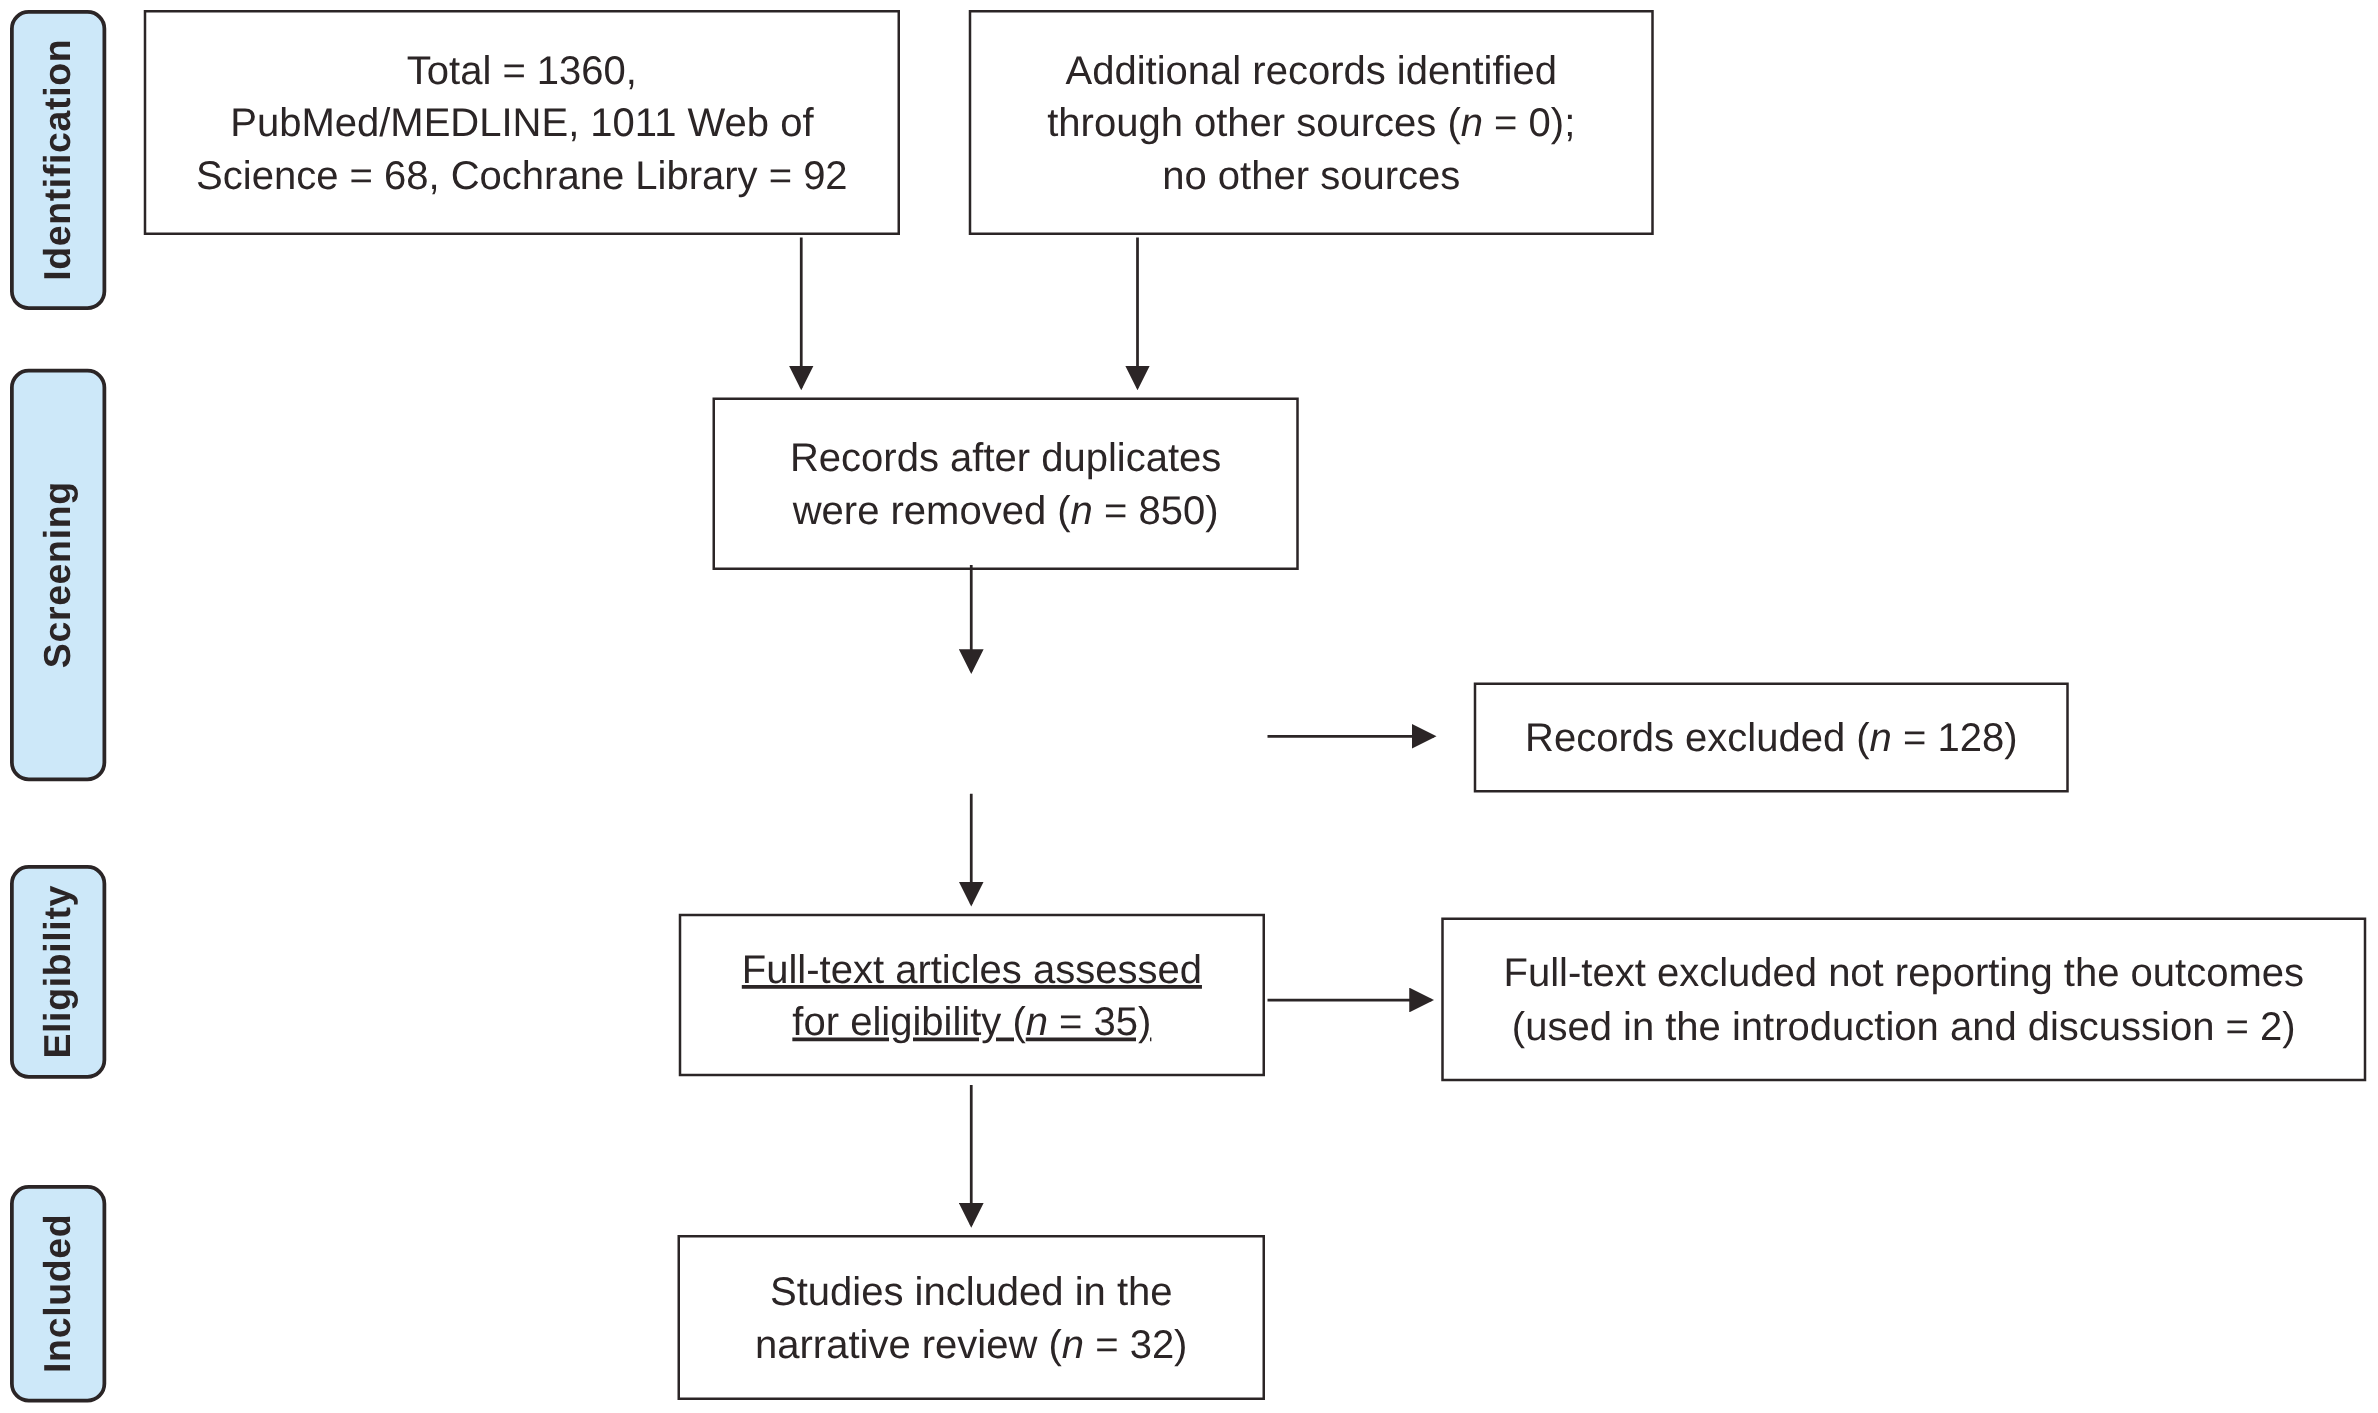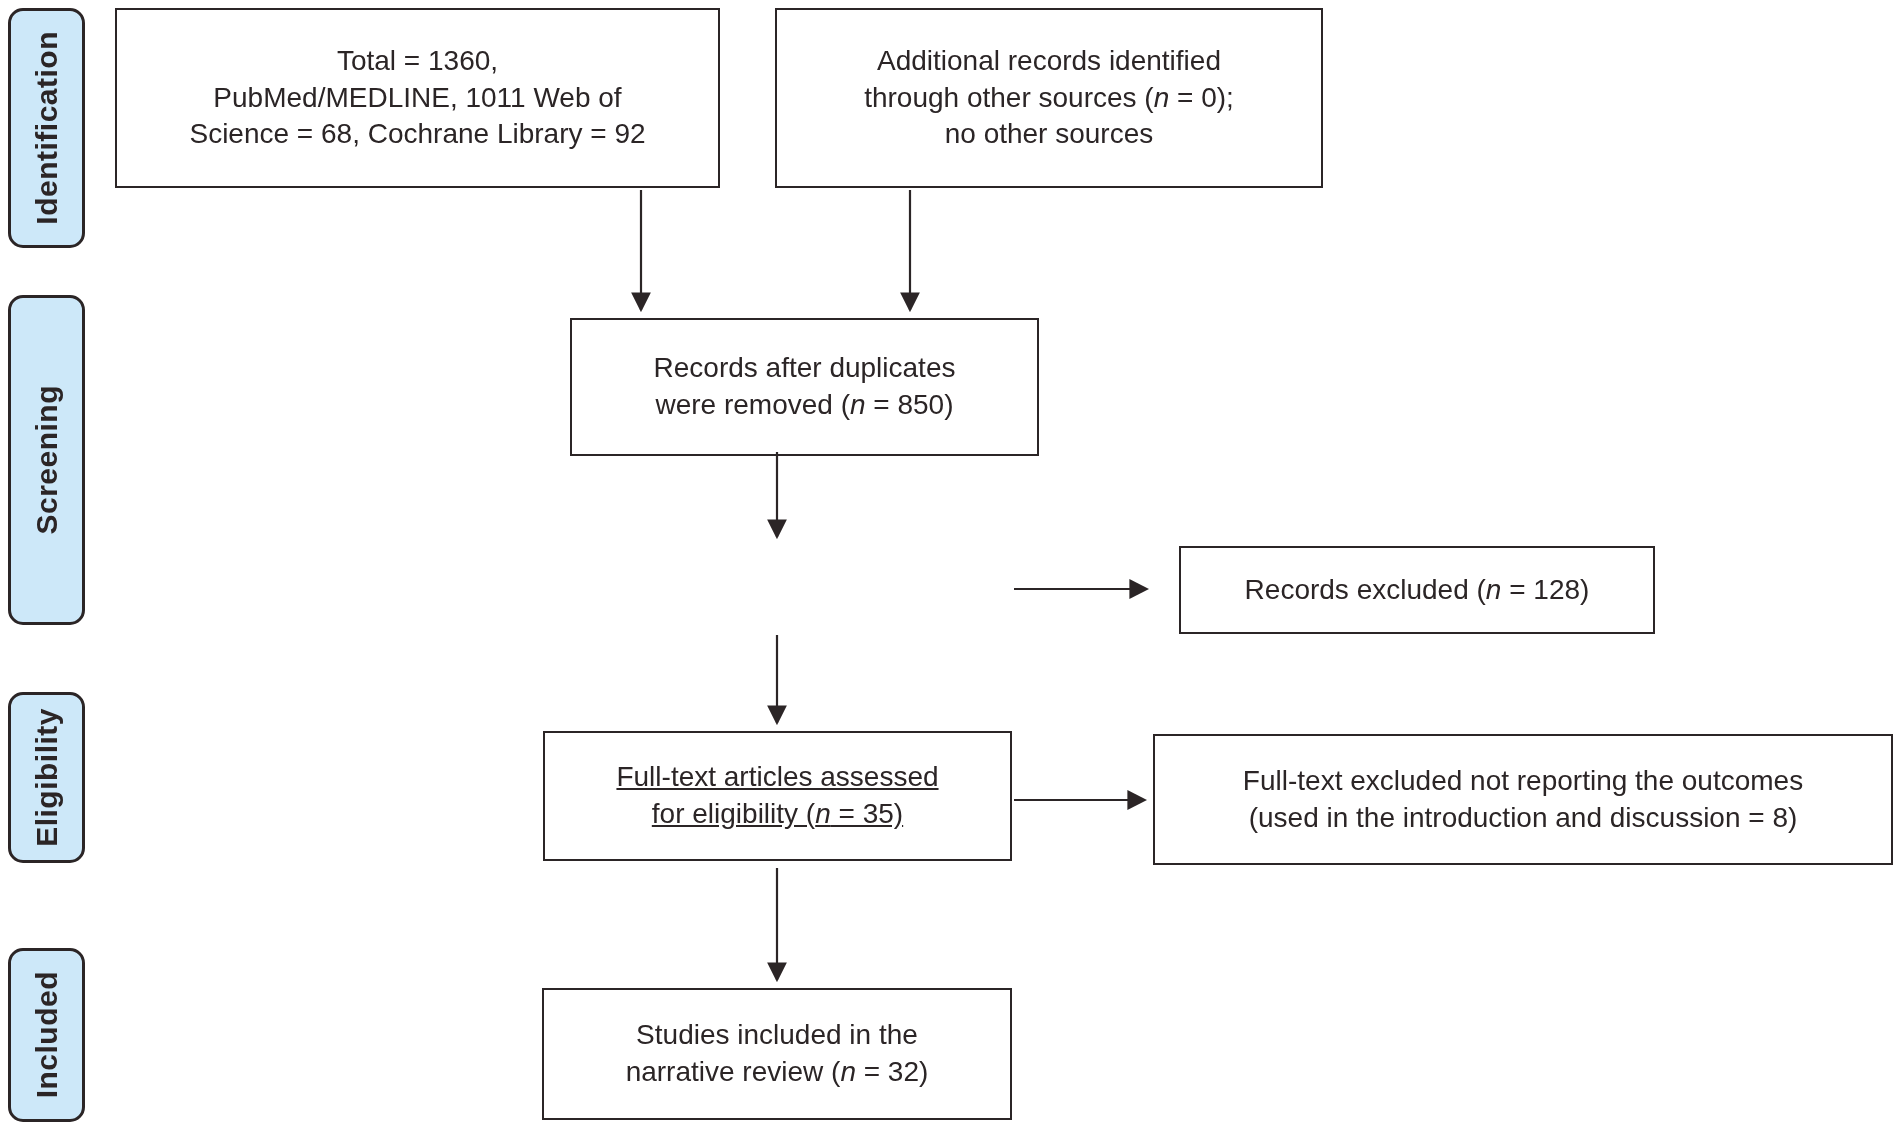--- a/index.html
+++ b/index.html
@@ -40,21 +40,21 @@
   
   .fbox{
     position:absolute;
     background:var(--box-fill);
     border:2.5px solid var(--ink);
     box-sizing:border-box;
     display:flex;
     align-items:center;
     justify-content:center;
     text-align:center;
-    font-size:28px;
+    font-size:32px;
     line-height:1.32;
     padding:15px 8px;
   }
   .fbox em{font-style:italic;}
   
   #arrows{
     position:absolute;
     left:0; top:0;
     width:1902px;
     height:1130px;
@@ -116,21 +116,21 @@
   <div class="fbox" style="left:543px;top:731px;width:469px;height:130px;text-decoration:underline;">
     <div>
         <div>Full-text articles assessed</div>
         <div>for eligibility (<em>n</em> = 35)</div>
       </div>
   </div>
 
   <div class="fbox" style="left:1153px;top:734px;width:740px;height:131px;">
     <div>
         <div>Full-text excluded not reporting the outcomes</div>
-        <div>(used in the introduction and discussion = 8)</div>
+        <div>(used in the introduction and discussion = 2)</div>
       </div>
   </div>
 
   <div class="fbox" style="left:542px;top:988px;width:470px;height:132px;">
     <div>
         <div>Studies included in the</div>
         <div>narrative review (<em>n</em> = 32)</div>
       </div>
   </div>
 

